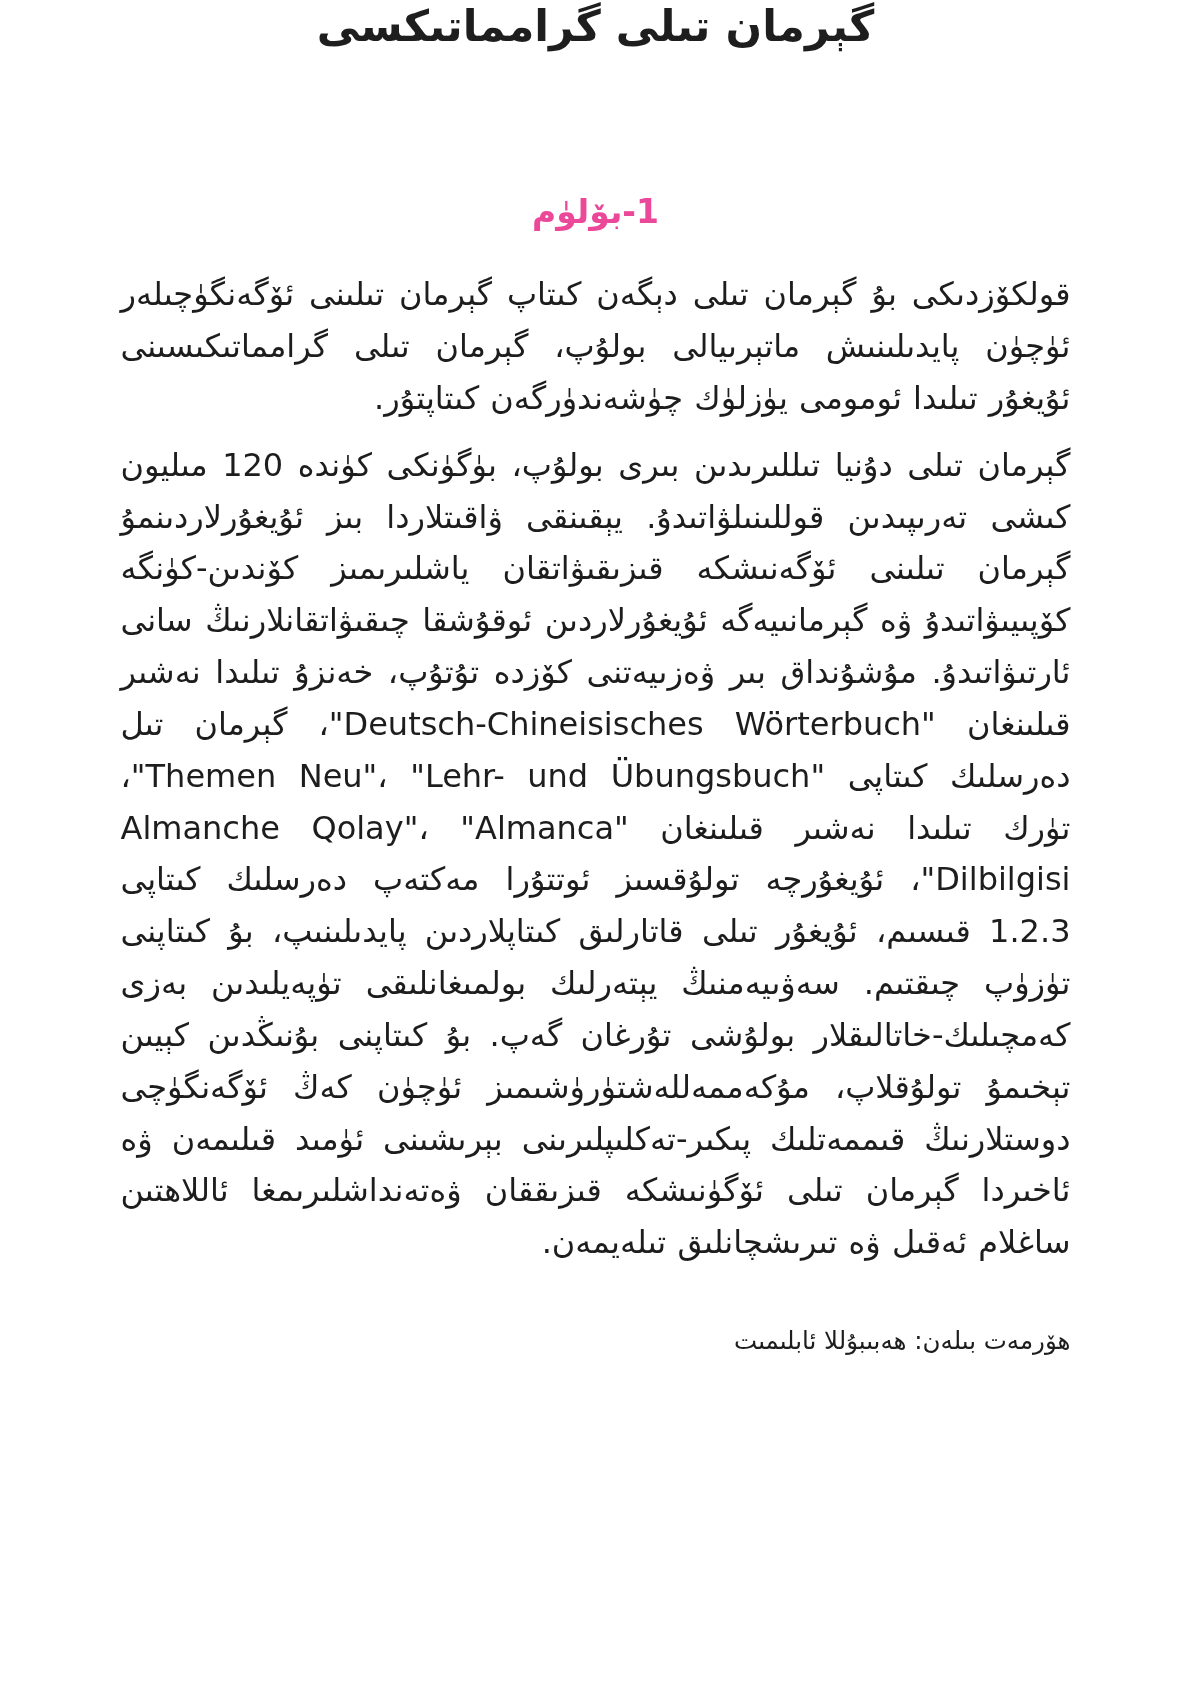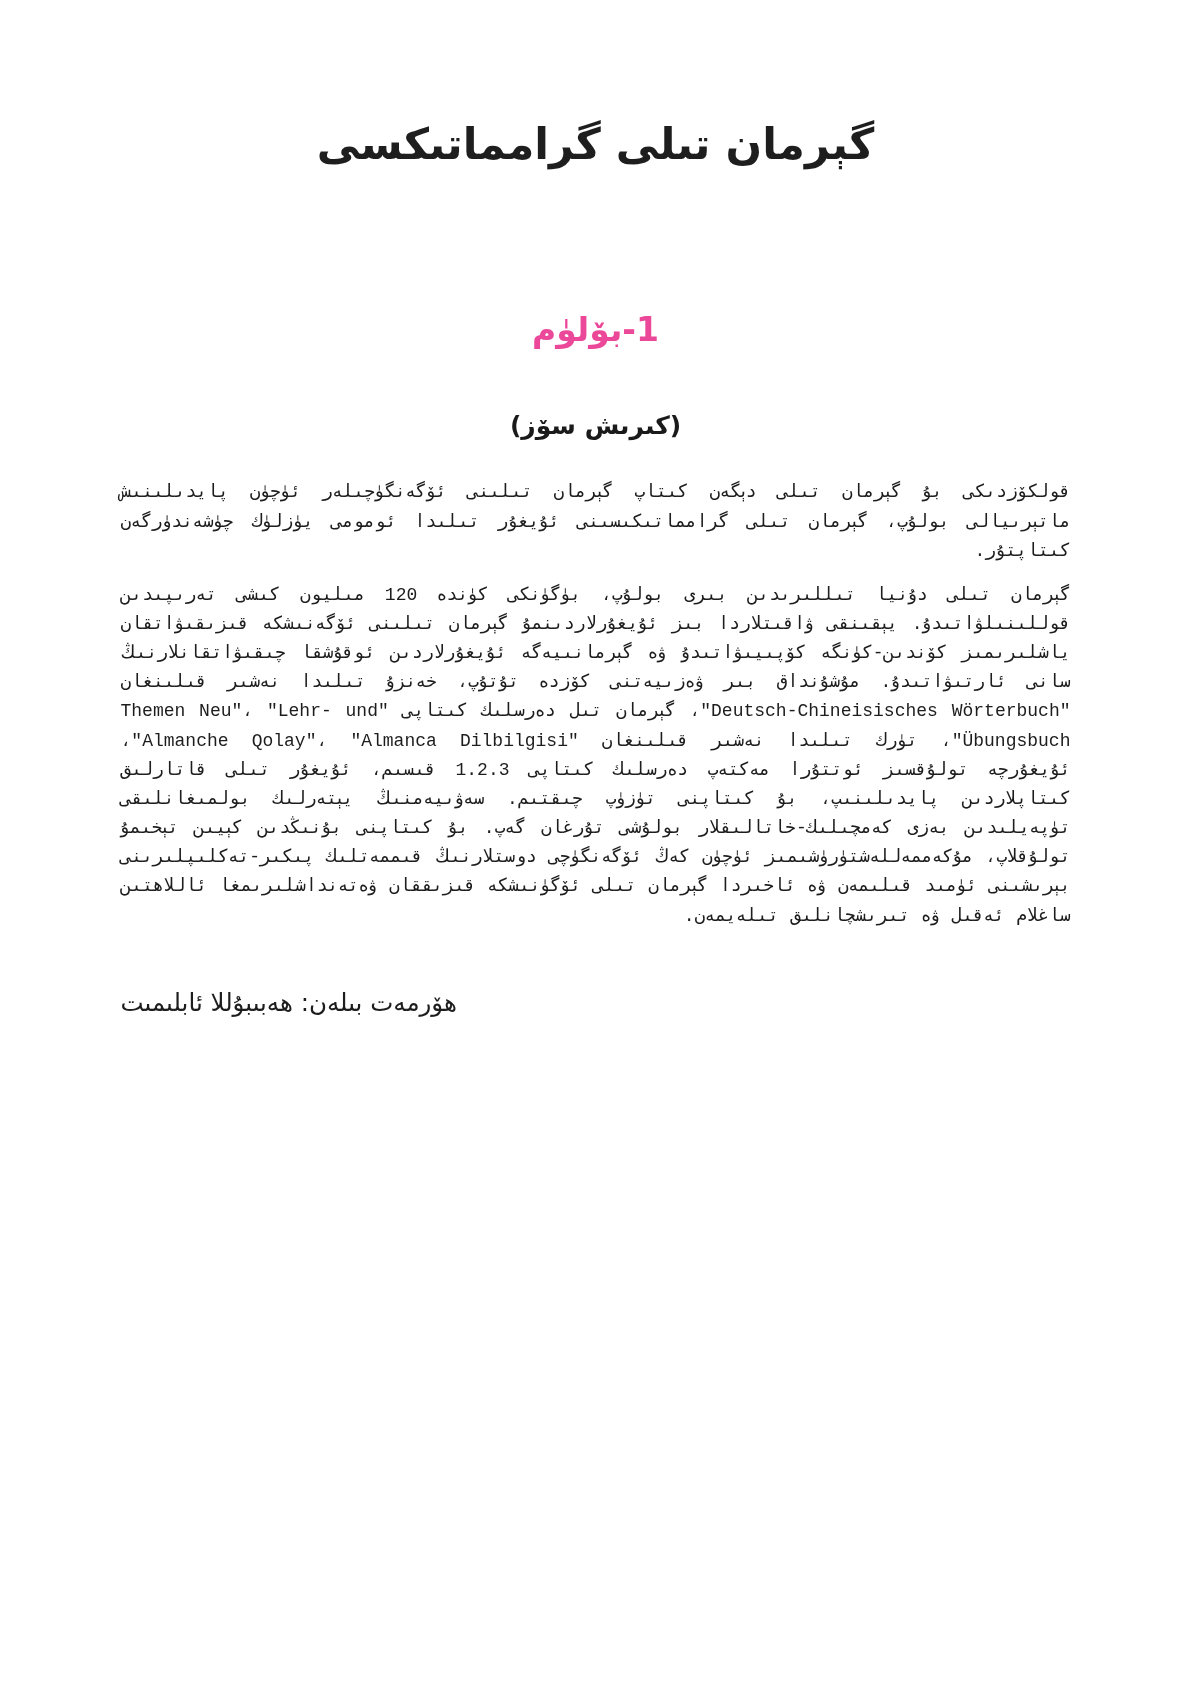--- a/index.html
+++ b/index.html
@@ -23,21 +23,20 @@
     padding: 0;
     position: relative;
   }
   .doc-title {
     text-align: center;
     font-size: 43px;
     font-weight: 700;
     letter-spacing: 0.5px;
     line-height: 1.25;
     margin: 0;
-    padding-top: 118px;
     direction: rtl;
     color: #1e1e1e;
   }
   .chapter-block {
     text-align: center;
     margin-top: 138px;
   }
   .chapter-label {
     font-size: 33px;
     font-weight: 700;
@@ -63,57 +62,55 @@
   }
   .body-wrap {
     margin: 0 auto;
     width: 950px;
     margin-top: 38px;
   }
   p.para {
     direction: rtl;
     text-align: justify;
     text-align-last: right;
-    font-size: 18px;
+    font-size: 32px;
     line-height: 1.62;
     margin: 15px 0 2px 0;
     word-spacing: 1px;
     color: #1d1d1d;
-    font-family: Liberation Mono, monospace;
   }
   p.para.tight {
     margin-bottom: 0;
   }
   .sign-block {
     direction: rtl;
     width: 950px;
     margin: 0 auto;
   }
   .sign-line {
     direction: rtl;
-    text-align: left;
+    text-align: right;
     font-size: 24.5px;
     line-height: 1.6;
     color: #1d1d1d;
   }
   .sign-line.first { margin-top: 52px; }
   .sign-line.second { margin-top: 46px; }
 </style>
 </head>
 <body>
 
 <div class="page">
 
   <h1 class="doc-title">گېرمان تىلى گرامماتىكسى</h1>
 
   <div class="chapter-block">
     <div class="chapter-label">1-بۆلۈم</div>
   </div>
 
-  <div class="subtitle">(كىرىش سۆز)</div>
 
   <div class="body-wrap">
     <p class="para">قولكۆزدىكى بۇ گېرمان تىلى دېگەن كىتاپ گېرمان تىلىنى ئۆگەنگۈچىلەر ئۈچۈن پايدىلىنىش ماتېرىيالى بولۇپ، گېرمان تىلى گرامماتىكىسىنى ئۇيغۇر تىلىدا ئومومى يۈزلۈك چۈشەندۈرگەن كىتاپتۇر.</p>
     <p class="para tight">گېرمان تىلى دۇنيا تىللىرىدىن بىرى بولۇپ، بۈگۈنكى كۈندە 120 مىليون كىشى تەرىپىدىن قوللىنىلۋاتىدۇ. يېقىنقى ۋاقىتلاردا بىز ئۇيغۇرلاردىنمۇ گېرمان تىلىنى ئۆگەنىشكە قىزىقىۋاتقان ياشلىرىمىز كۆندىن-كۈنگە كۆپىيىۋاتىدۇ ۋە گېرمانىيەگە ئۇيغۇرلاردىن ئوقۇشقا چىقىۋاتقانلارنىڭ سانى ئارتىۋاتىدۇ. مۇشۇنداق بىر ۋەزىيەتنى كۆزدە تۇتۇپ، خەنزۇ تىلىدا نەشىر قىلىنغان "Deutsch-Chineisisches Wörterbuch"، گېرمان تىل دەرسلىك كىتاپى "Themen Neu"، "Lehr- und Übungsbuch"، تۈرك تىلىدا نەشىر قىلىنغان "Almanche Qolay"، "Almanca Dilbilgisi"، ئۇيغۇرچە تولۇقسىز ئوتتۇرا مەكتەپ دەرسلىك كىتاپى 1.2.3 قىسىم، ئۇيغۇر تىلى قاتارلىق كىتاپلاردىن پايدىلىنىپ، بۇ كىتاپنى تۈزۈپ چىقتىم. سەۋىيەمنىڭ يېتەرلىك بولمىغانلىقى تۈپەيلىدىن بەزى كەمچىلىك-خاتالىقلار بولۇشى تۇرغان گەپ. بۇ كىتاپنى بۇنىڭدىن كېيىن تېخىمۇ تولۇقلاپ، مۇكەممەللەشتۈرۈشىمىز ئۈچۈن كەڭ ئۆگەنگۈچى دوستلارنىڭ قىممەتلىك پىكىر-تەكلىپلىرىنى بېرىشىنى ئۈمىد قىلىمەن ۋە ئاخىردا گېرمان تىلى ئۆگۈنىشكە قىزىققان ۋەتەنداشلىرىمغا ئاللاھتىن ساغلام ئەقىل ۋە تىرىشچانلىق تىلەيمەن.</p>
   </div>
 
   <div class="sign-block">
     <div class="sign-line first">ھۆرمەت بىلەن: ھەبىبۇللا ئابلىمىت</div>
   </div>
 

